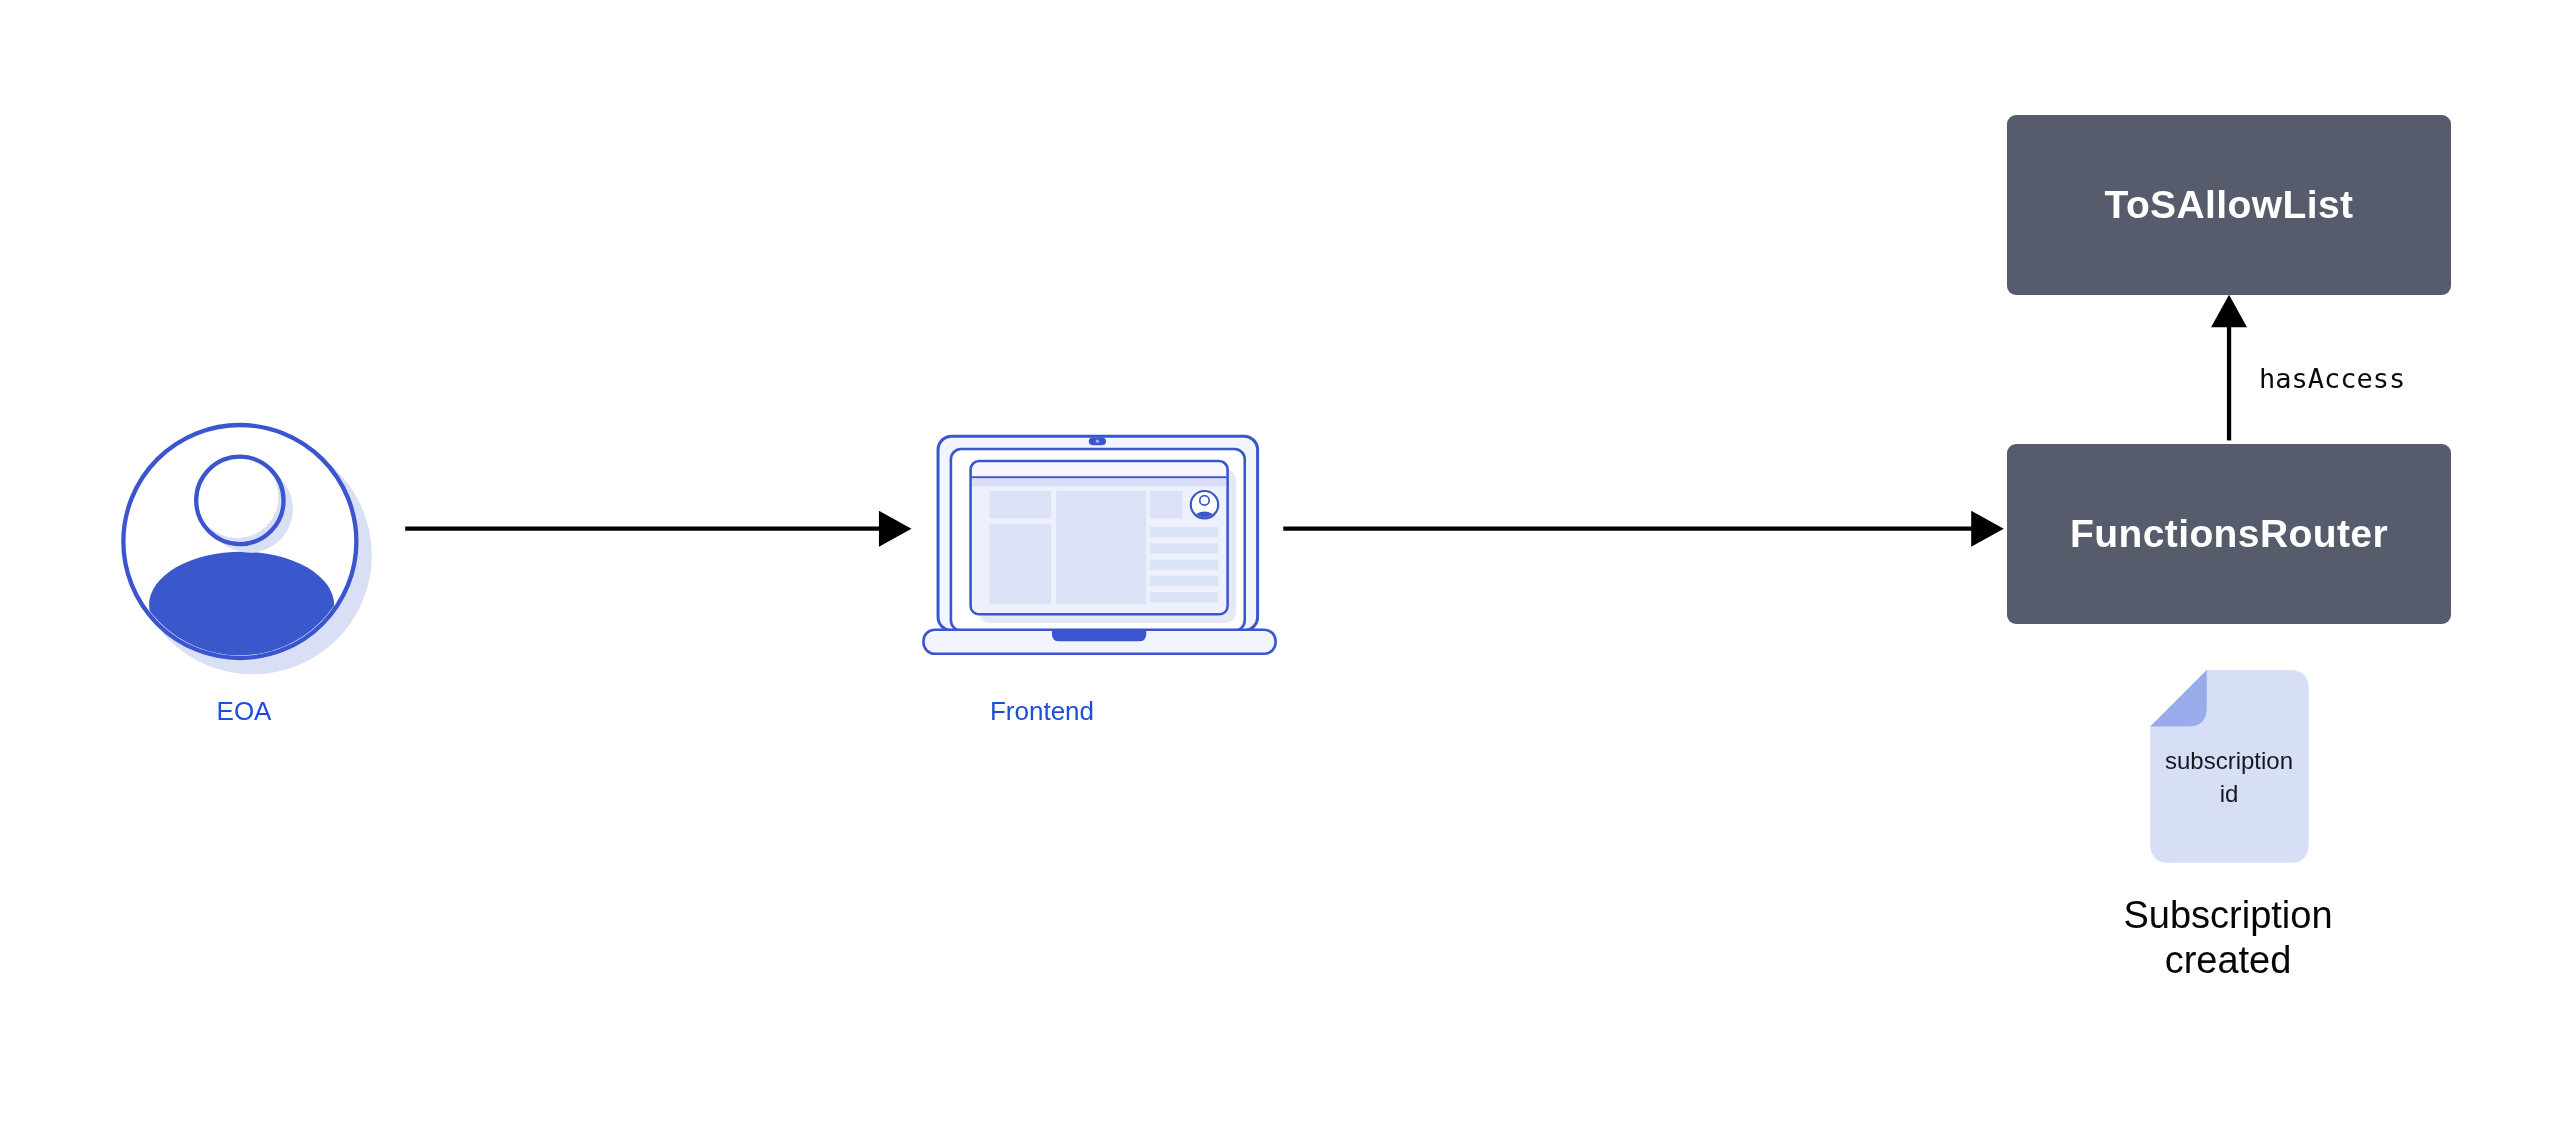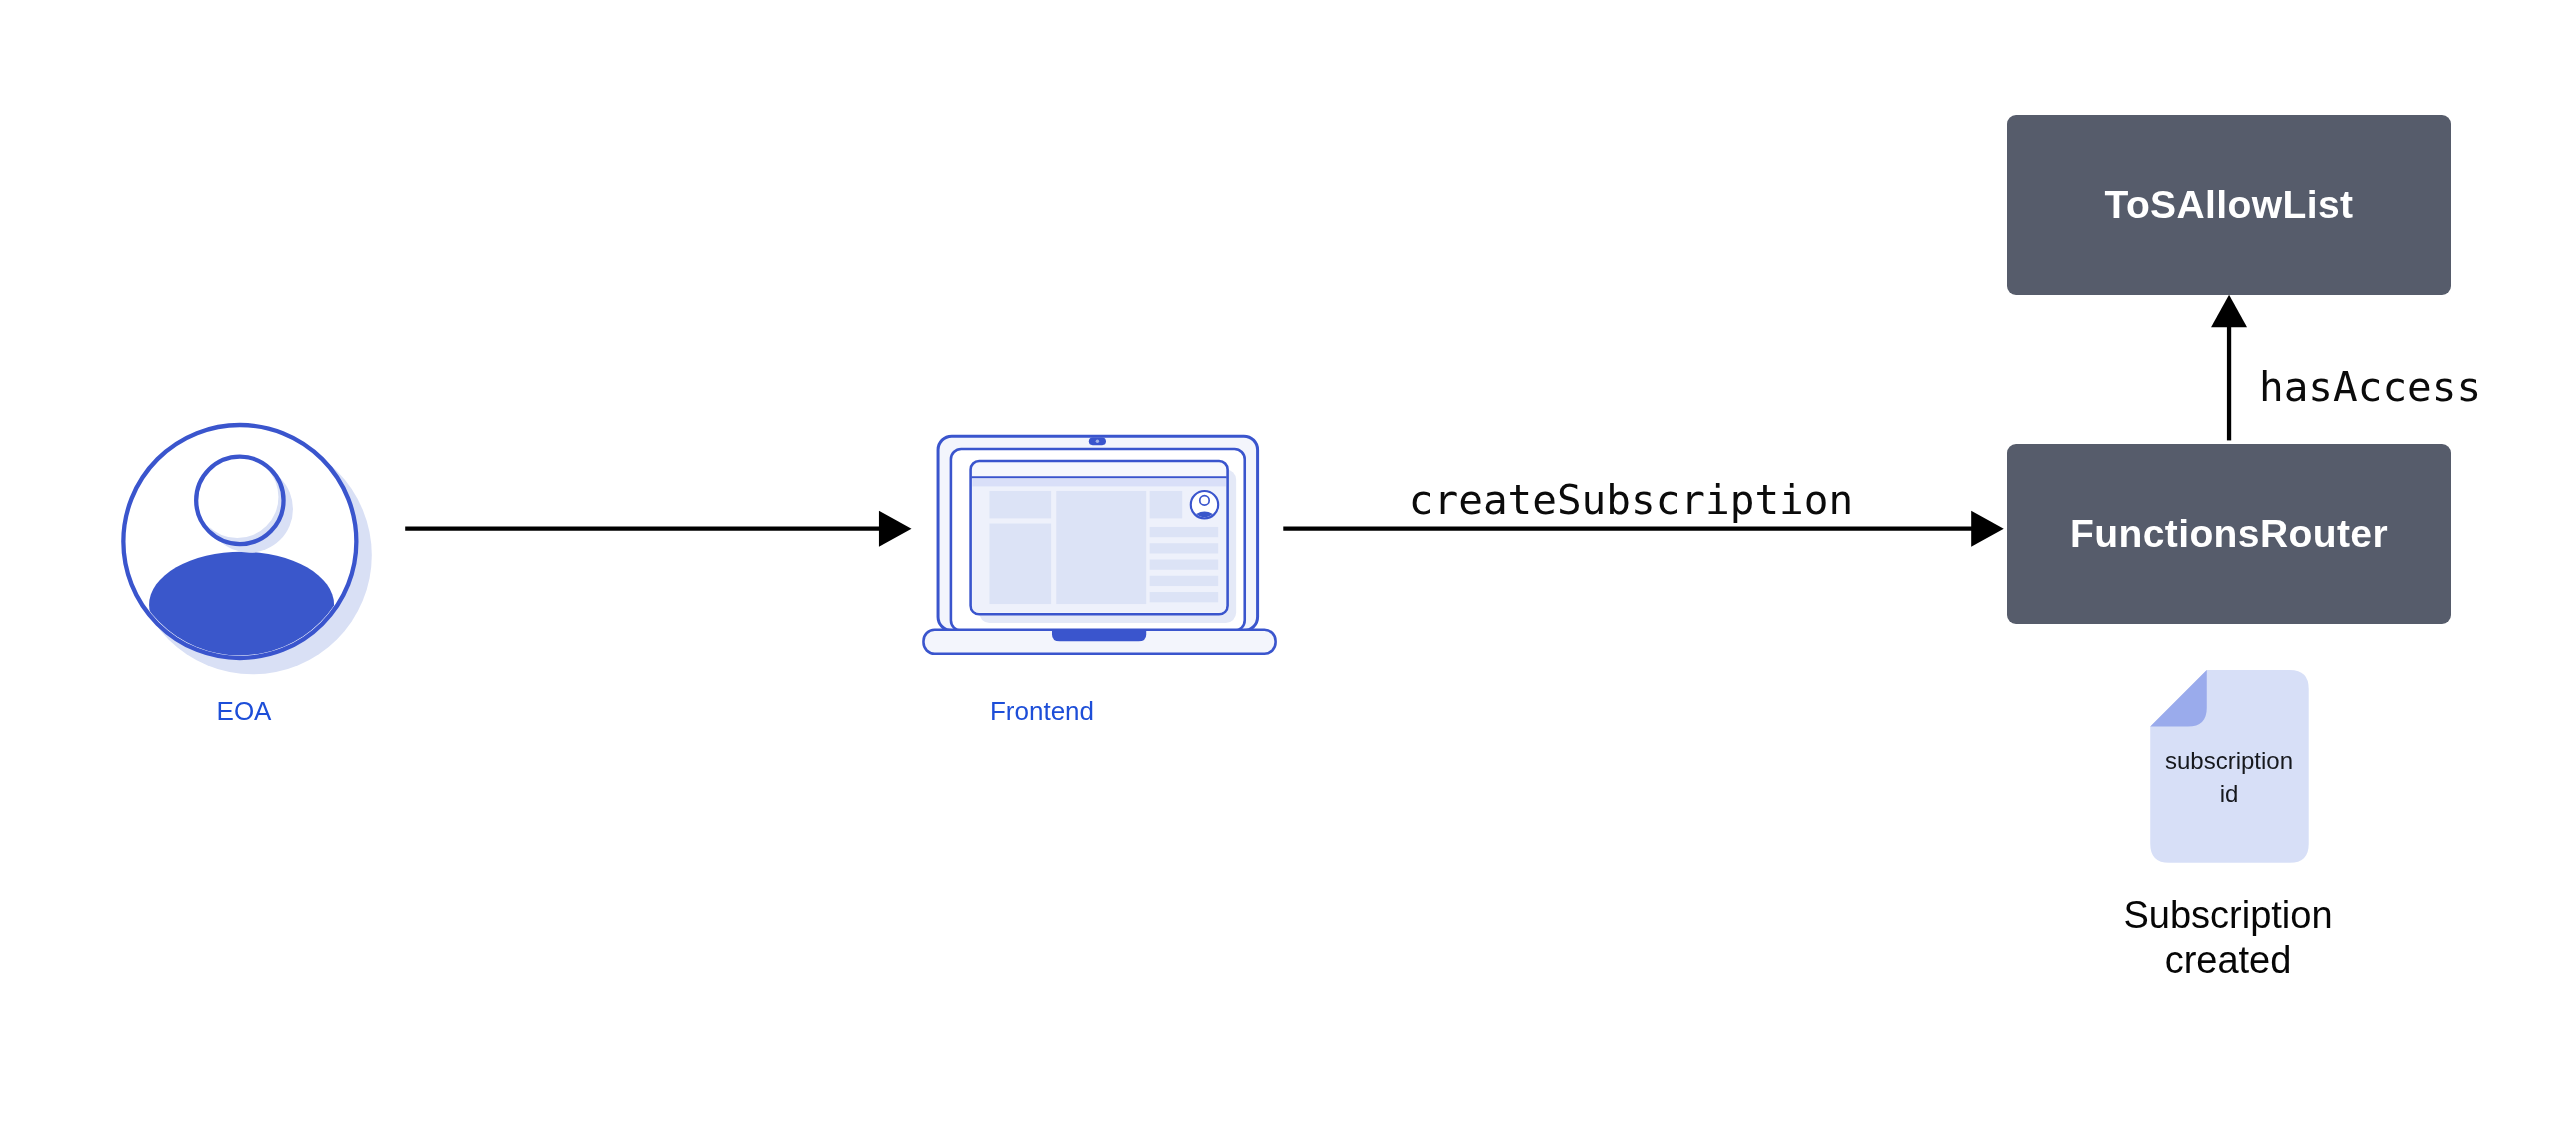--- a/index.html
+++ b/index.html
@@ -38,21 +38,21 @@
     color: #1d4ed8;
     font-size: 26px;
     font-weight: normal;
     white-space: nowrap;
   }
   #caption-eoa { left: 244px; top: 696px; }
   #caption-frontend { left: 1042px; top: 696px; text-align: right; }
   .mono-label {
     position: absolute;
     font-family: "DejaVu Sans Mono", monospace;
-    font-size: 41px;
+    font-size: 27px;
     color: #0b0b0b;
     white-space: nowrap;
   }
   #label-createsubscription { left: 1631px; top: 476px; transform: translateX(-50%); }
   #label-hasaccess { left: 2259px; top: 363px; }
   #doc-text {
     position: absolute;
     left: 2229px; top: 744px;
     transform: translateX(-50%);
     width: 163px;
@@ -166,21 +166,20 @@
   </div>
 
   <div id="box-functionsrouter" class="contract-box">
     <span>FunctionsRouter</span>
   </div>
 
   <div id="caption-eoa" class="node-caption">EOA</div>
 
   <div id="caption-frontend" class="node-caption">Frontend</div>
 
-  <div id="label-createsubscription" class="mono-label">createSubscription</div>
 
   <div id="label-hasaccess" class="mono-label">hasAccess</div>
 
   <div id="doc-text">
     <div>subscription</div>
     <div>id</div>
   </div>
 
   <div id="doc-caption">
     <div>Subscription</div>

